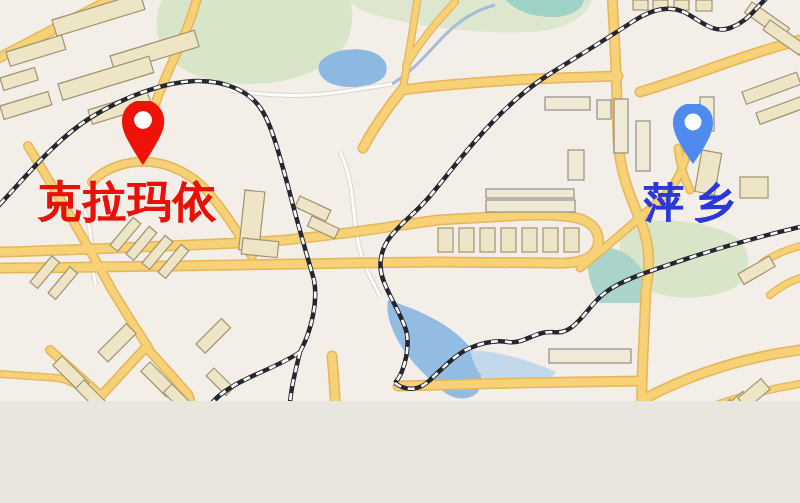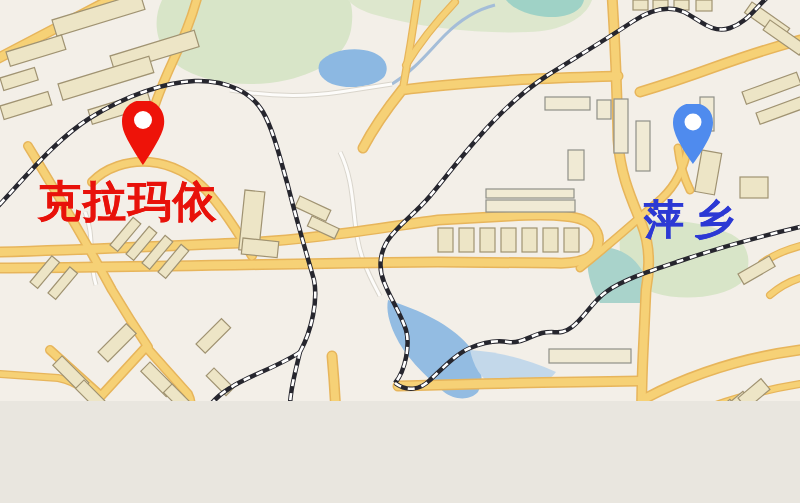--- a/index.html
+++ b/index.html
@@ -2,21 +2,21 @@
 <html><head>
 <meta charset="utf-8">
 <style>
   html,body{margin:0;padding:0;background:#e9e6df;}
   .screen{position:relative;width:800px;height:401px;overflow:hidden;
           font-family:"Liberation Sans",sans-serif;background:#f3efe8;}
   svg.map{position:absolute;left:0;top:0;filter:blur(.4px);}
   .city-label{position:absolute;font-weight:bold;white-space:nowrap;line-height:1;
               -webkit-text-stroke:.5px currentColor;}
   .origin-label{left:38px;top:180px;font-size:43px;color:#e8120b;letter-spacing:2px;}
-  .dest-label{left:644px;top:182px;font-size:40px;color:#2c39d4;letter-spacing:10px;margin-top:17px;}
+  .dest-label{left:644px;top:182px;font-size:40px;color:#2c39d4;letter-spacing:10px;}
   .banner{position:absolute;left:0;top:290px;width:800px;height:65px;
           background:rgba(76,76,214,.82);display:flex;align-items:center;}
   .banner span{color:#ffffff;font-size:24px;letter-spacing:.5px;padding-left:28px;
                white-space:nowrap;}
   .pin{position:absolute;}
   .pin-origin{left:121px;top:101px;}
   .pin-dest{left:672px;top:104px;}
 </style>
 </head>
 <body>

